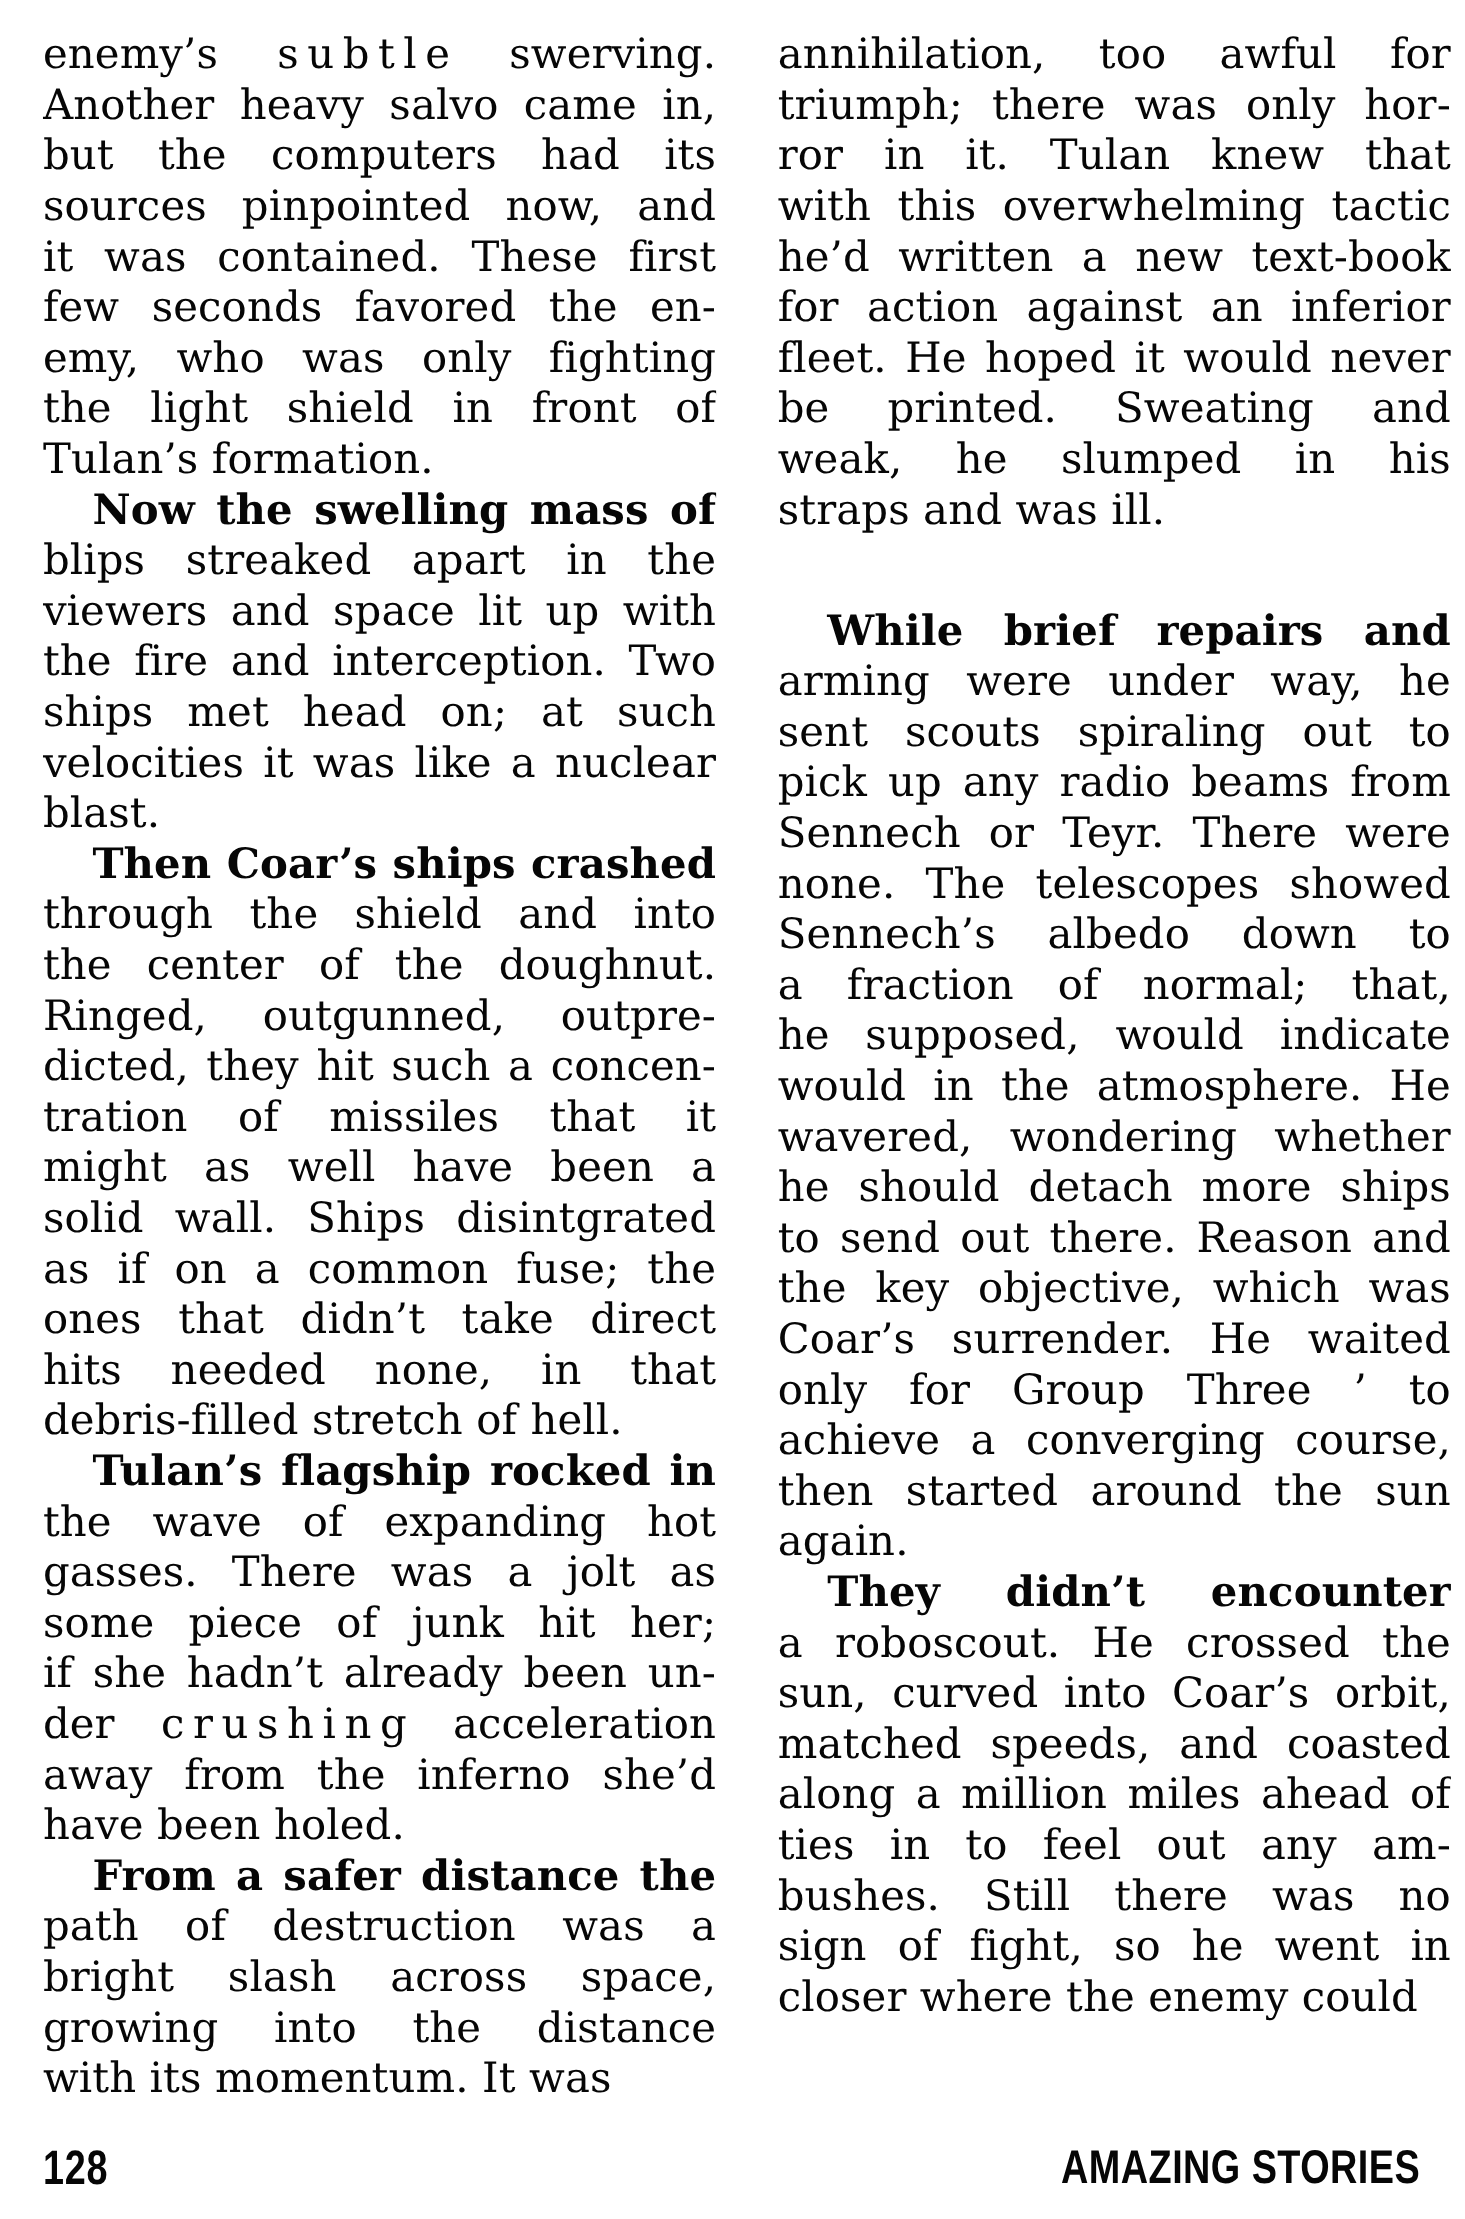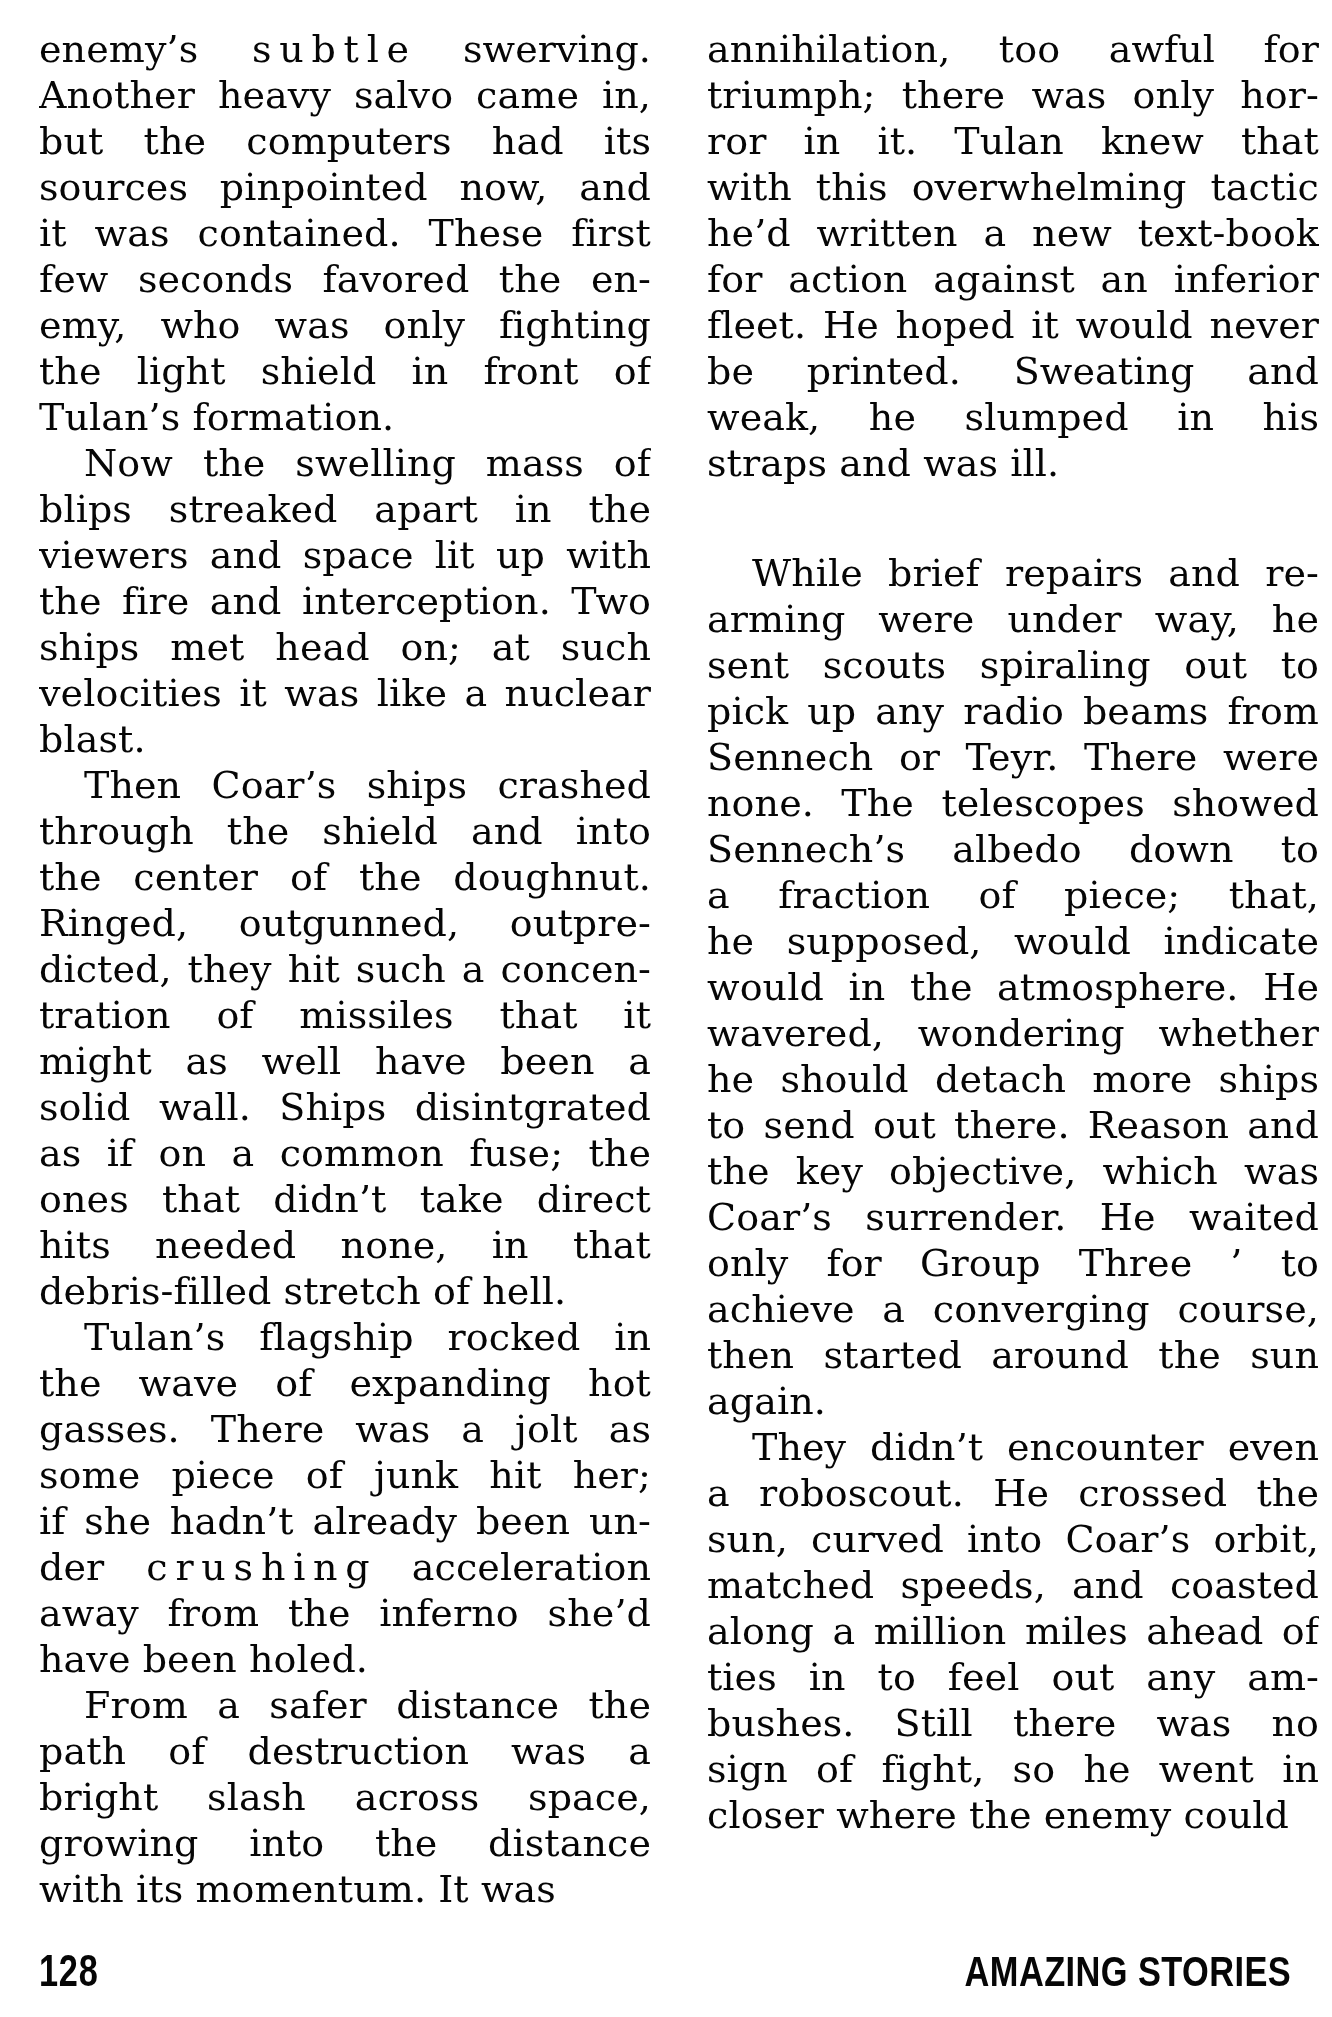--- a/index.html
+++ b/index.html
@@ -31,21 +31,21 @@
     font-size: 38px;
     line-height: 46px;
     height: 46px;
     overflow: hidden;
     text-align: justify;
     text-align-last: justify;
     text-justify: inter-word;
     letter-spacing: 0.1px;
   }
   .line.end { text-align-last: left; }
-  .line.indent { text-indent: 45px; }
+  .line.indent { text-indent: 45px; font-weight: bold; }
   .footer {
     display: flex;
     justify-content: space-between;
     align-items: baseline;
     margin-top: 34px;
     font-family: "Liberation Sans", sans-serif;
     font-weight: 700;
   }
   .pagenum {
     display: inline-block;
@@ -134,21 +134,21 @@
           <div class="line end">straps and was ill.</div>
         </div>
         <div class="para scene-break">
           <div class="line indent">While brief repairs and re-</div>
           <div class="line">arming were under way, he</div>
           <div class="line">sent scouts spiraling out to</div>
           <div class="line">pick up any radio beams from</div>
           <div class="line">Sennech or Teyr. There were</div>
           <div class="line">none. The telescopes showed</div>
           <div class="line">Sennech’s albedo down to</div>
-          <div class="line">a fraction of piece; that,</div>
+          <div class="line">a fraction of normal; that,</div>
           <div class="line">he supposed, would indicate</div>
           <div class="line">would in the atmosphere. He</div>
           <div class="line">wavered, wondering whether</div>
           <div class="line">he should detach more ships</div>
           <div class="line">to send out there. Reason and</div>
           <div class="line">the key objective, which was</div>
           <div class="line">Coar’s surrender. He waited</div>
           <div class="line">only for Group Three ’ to</div>
           <div class="line">achieve a converging course,</div>
           <div class="line">then started around the sun</div>

